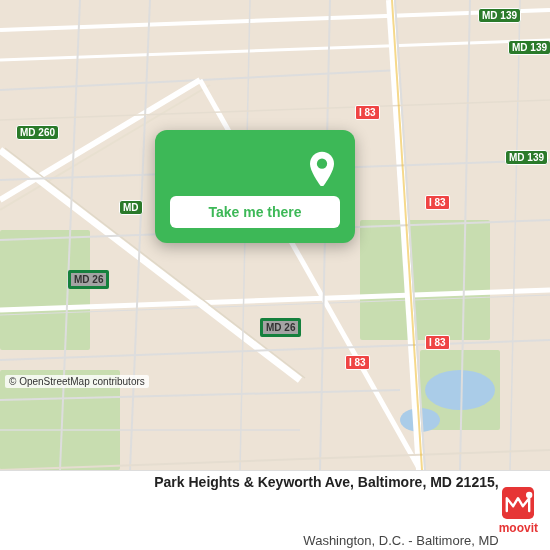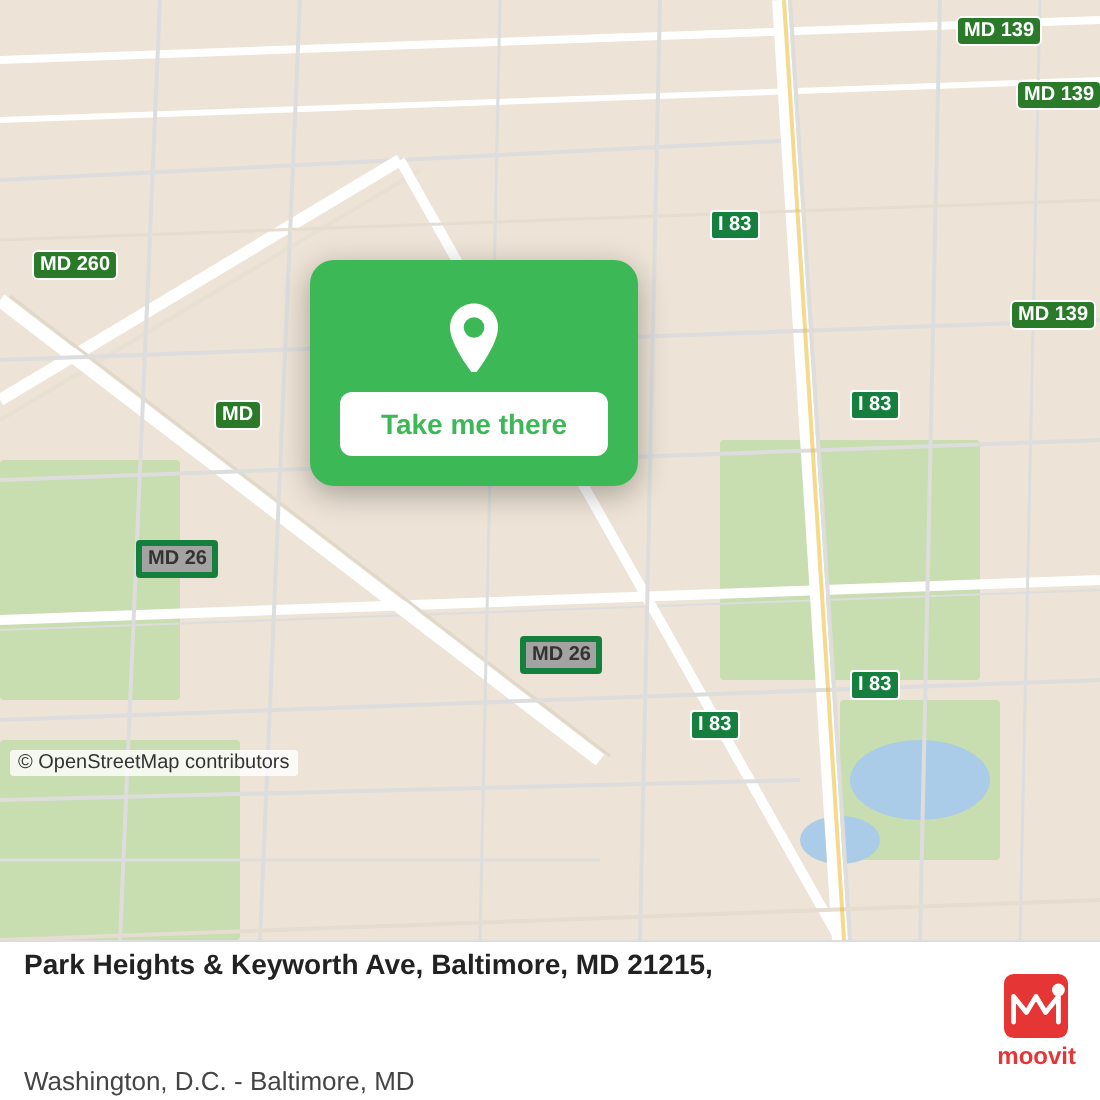--- a/index.html
+++ b/index.html
@@ -25,21 +25,21 @@
       border-radius: 3px;
       font-size: 10px;
       font-weight: bold;
       padding: 1px 3px;
       color: white;
       text-align: center;
       white-space: nowrap;
     }
 
     .badge-blue {
-      background: #15803d;
+      background: #ef4444;
       border: 1px solid white;
       border-radius: 2px;
     }
 
     .badge-green {
       background: #2a7a2a;
       border: 1px solid white;
       border-radius: 3px;
     }
 
@@ -48,27 +48,27 @@
       color: #333;
       border: 3px solid #15803d;
       border-radius: 2px;
     }
 
     
     #action-card {
       position: absolute;
       top: 130px;
       left: 155px;
-      width: 164px;
+      width: 200px;
       background: #3db857;
       border-radius: 12px;
       padding: 20px 15px 15px;
       display: flex;
       flex-direction: column;
-      align-items: center;
+      align-items: flex-end;
       box-shadow: 0 4px 15px rgba(0,0,0,0.3);
       z-index: 100;
     }
 
     #location-pin {
       width: 36px;
       height: 36px;
       margin-bottom: 10px;
     }
 
@@ -108,20 +108,21 @@
       bottom: 0;
       left: 0;
       display: flex;
       align-items: center;
       padding: 8px 12px;
       border-top: 1px solid #ddd;
     }
 
     #location-info {
       flex: 1;
+      text-align: right;
     }
 
     #location-name {
       font-size: 14px;
       font-weight: bold;
       color: #222;
       line-height: 1.3;
     }
 
     #location-city {
@@ -213,21 +214,21 @@
   <div class="badge badge-green" style="top:8px; left:478px;">MD 139</div>
   <div class="badge badge-green" style="top:40px; left:508px;">MD 139</div>
   <div class="badge badge-green" style="top:150px; left:505px;">MD 139</div>
   <div class="badge badge-green" style="top:125px; left:16px;">MD 260</div>
   <div class="badge badge-yellow" style="top:270px; left:68px;">MD 26</div>
   <div class="badge badge-yellow" style="top:318px; left:260px;">MD 26</div>
   <div class="badge badge-blue" style="top:105px; left:355px;">I 83</div>
   <div class="badge badge-blue" style="top:195px; left:425px;">I 83</div>
   <div class="badge badge-blue" style="top:335px; left:425px;">I 83</div>
   <div class="badge badge-blue" style="top:355px; left:345px;">I 83</div>
-  <div class="badge badge-green" style="top:200px; left:107px;">MD</div>
+  <div class="badge badge-green" style="top:200px; left:119px;">MD</div>
 
   <div id="action-card">
 
     <svg id="location-pin" viewBox="0 0 36 42" xmlns="http://www.w3.org/2000/svg">
       <path d="M18 2C10.27 2 4 8.27 4 16c0 10.5 14 28 14 28S32 26.5 32 16C32 8.27 25.73 2 18 2z" fill="white"></path>
       <circle cx="18" cy="16" r="6" fill="#3db857"></circle>
     </svg>
 
     <button id="take-me-there-btn">Take me there</button>
   </div>

